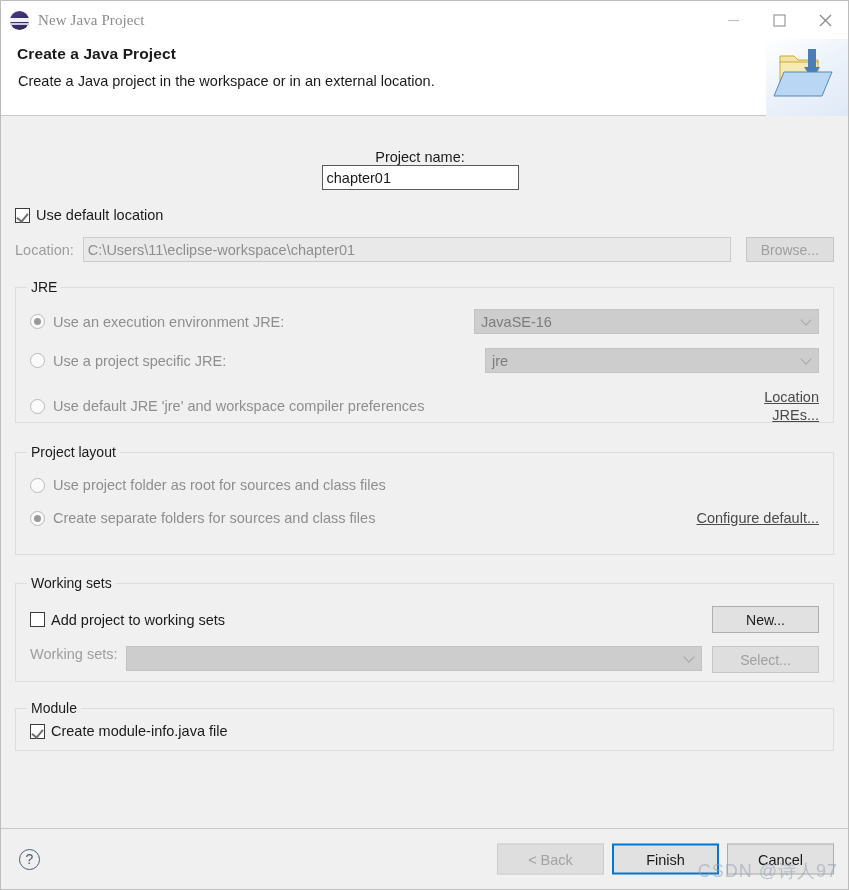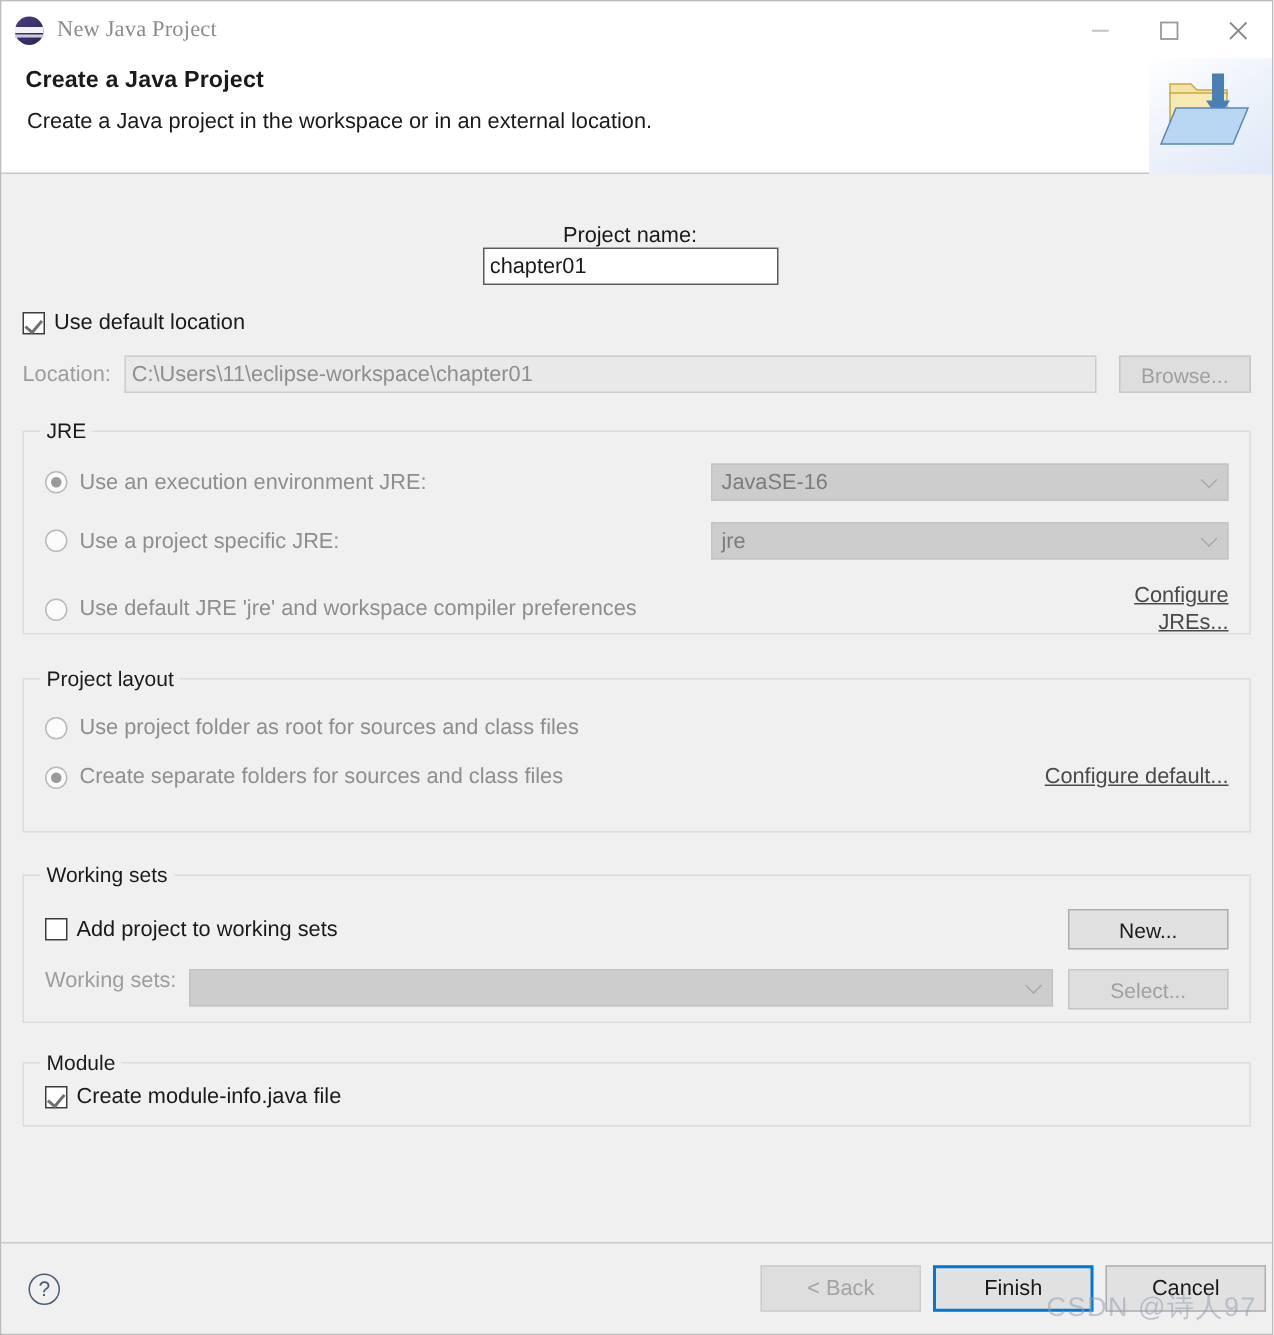--- a/index.html
+++ b/index.html
@@ -181,21 +181,21 @@
     transform: rotate(45deg);
   }
   .linkish {
     font-size: 14.5px; color: #4a4a4a;
     text-decoration: underline;
   }
 
   
   .jre-line { display: flex; align-items: center; }
   #jre-line1 { margin-top: 7px; }
-  #jre-line2 { margin-top: 14px; }
+  #jre-line2 { margin-top: 14px; gap: 11px; }
   #jre-line3 { margin-top: 15px; gap: 32px; }
   .jre-left { width: 444px; display: flex; align-items: center; }
   .jre-right { flex: 1 1 auto; }
 
   
   .lay-line { display: flex; align-items: center; }
   #lay-line1 { margin-top: 10px; }
   #lay-line2 { margin-top: 17px; }
 
   
@@ -220,21 +220,21 @@
     padding: 0 14px;
     position: relative;
   }
   #help-icon {
     width: 21px; height: 21px; border-radius: 50%;
     border: 1.6px solid #4c5b74; color: #4c5b74;
     font-size: 14px; display: flex; align-items: center; justify-content: center;
     margin-left: 4px;
   }
   #footer-buttons {
-    position: absolute; right: 4px; top: 50%; transform: translateY(-50%);
+    position: absolute; right: 14px; top: 50%; transform: translateY(-50%);
     display: flex; align-items: center; gap: 8px;
   }
   .fbtn {
     width: 107px; height: 31px;
     font-size: 14.5px;
     font-family: "Liberation Sans", sans-serif;
     background: #e1e1e1; border: 1px solid #adadad;
     color: #1a1a1a;
     display: flex; align-items: center; justify-content: center;
   }
@@ -343,21 +343,21 @@
           </div>
         </div>
       </div>
 
       <div class="jre-line" id="jre-line3">
         <div class="jre-left" style="width:660px">
           <span class="radio"></span>
           <span class="opt-label">Use default JRE 'jre' and workspace compiler preferences</span>
         </div>
         <div class="jre-right" style="text-align:right">
-          <span class="linkish">Configure JREs...</span>
+          <span class="linkish">Location JREs...</span>
         </div>
       </div>
     </div>
 
     <div class="group" id="layout-group">
       <span class="group-title">Project layout</span>
 
       <div class="lay-line" id="lay-line1">
         <span class="radio"></span>
         <span class="opt-label">Use project folder as root for sources and class files</span>

